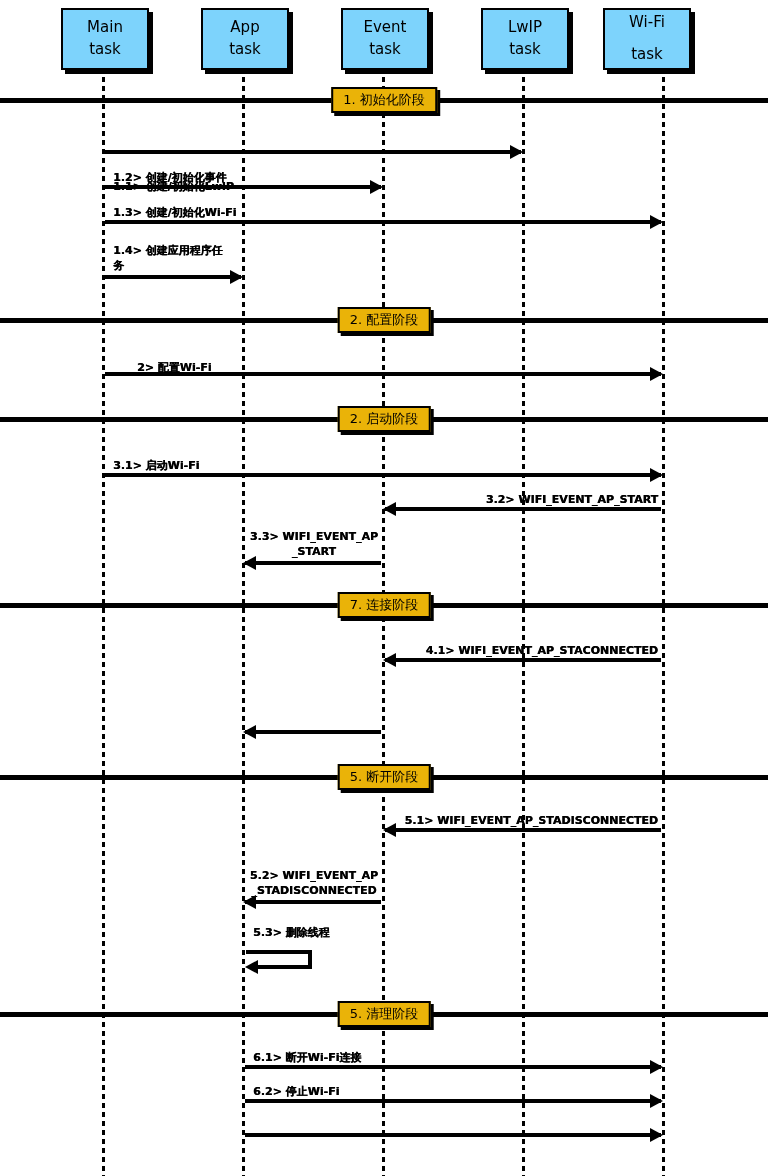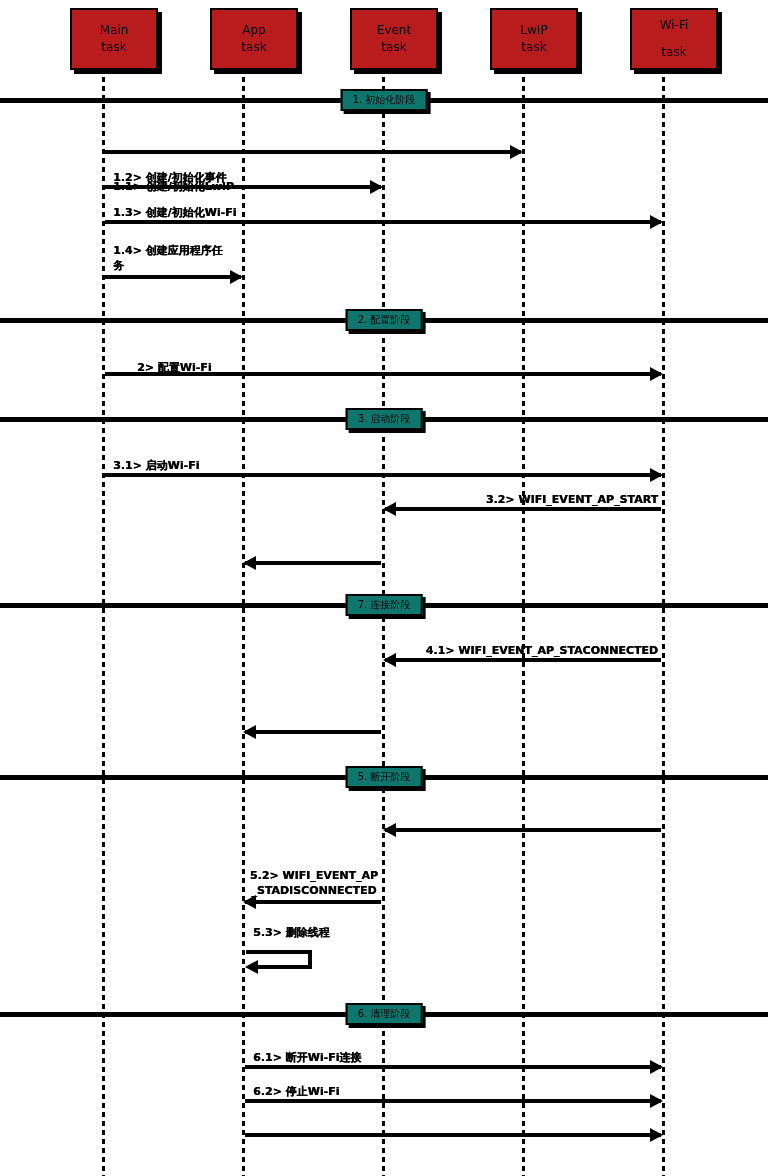--- a/index.html
+++ b/index.html
@@ -2,34 +2,34 @@
 <html><head>
 <meta charset="utf-8">
 <style>
   html,body{margin:0;padding:0;background:#ffffff;}
   #canvas{
     position:relative;width:768px;height:1176px;background:#ffffff;
     font-family:"DejaVu Sans","Liberation Sans",sans-serif;color:#000;
     overflow:hidden;
   }
   .actor{
-    position:absolute;top:8px;width:84px;height:58px;background:#b91c1c;
+    position:absolute;top:8px;width:84px;height:58px;background:#7dd3fc;
     border:2px solid #000;box-shadow:4px 4px 0 #000;
     display:flex;flex-direction:column;align-items:center;justify-content:center;
-    font-size:12px;line-height:1.45;text-align:center;z-index:6;margin-left:9px;
+    font-size:15px;line-height:1.45;text-align:center;z-index:6;
   }
   .lifeline{
     position:absolute;top:68px;bottom:0;width:3px;z-index:1;
     background:repeating-linear-gradient(to bottom,#000 0 5px,transparent 5px 9px);
   }
   .phase-bar{position:absolute;left:0;width:768px;height:5px;background:#000;z-index:2;}
   .phase-label{
     position:absolute;left:384px;transform:translate(-50%,-50%);
-    background:#0f766e;border:2px solid #000;box-shadow:3px 3px 0 #000;
-    padding:2px 10px;font-size:10px;white-space:nowrap;z-index:5;
+    background:#eab308;border:2px solid #000;box-shadow:3px 3px 0 #000;
+    padding:2px 10px;font-size:13px;white-space:nowrap;z-index:5;
   }
   .msg-line{position:absolute;height:4px;background:#000;z-index:3;}
   .msg-line.dir-right::after{
     content:"";position:absolute;right:-2px;top:-5px;width:0;height:0;
     border-left:13px solid #000;border-top:7px solid transparent;border-bottom:7px solid transparent;
   }
   .msg-line.dir-left::before{
     content:"";position:absolute;left:-2px;top:-5px;width:0;height:0;
     border-right:13px solid #000;border-top:7px solid transparent;border-bottom:7px solid transparent;
   }
@@ -67,42 +67,42 @@
     <span>task</span>
   </div>
   <div class="actor" style="left:341px;">
     <span>Event</span>
     <span>task</span>
   </div>
   <div class="actor" style="left:481px;">
     <span>LwIP</span>
     <span>task</span>
   </div>
-  <div class="actor" style="left:621px;gap:10px;">
+  <div class="actor" style="left:603px;gap:10px;">
     <span>Wi-Fi</span>
     <span>task</span>
   </div>
 
   <div class="phase-bar" style="top:98px;"></div>
   <div class="phase-label" style="top:100px;">1. 初始化阶段</div>
 
   <div class="phase-bar" style="top:318px;"></div>
   <div class="phase-label" style="top:320px;">2. 配置阶段</div>
 
   <div class="phase-bar" style="top:417px;"></div>
-  <div class="phase-label" style="top:419px;">3. 启动阶段</div>
+  <div class="phase-label" style="top:419px;">2. 启动阶段</div>
 
   <div class="phase-bar" style="top:603px;"></div>
   <div class="phase-label" style="top:605px;">7. 连接阶段</div>
 
   <div class="phase-bar" style="top:775px;"></div>
   <div class="phase-label" style="top:777px;">5. 断开阶段</div>
 
   <div class="phase-bar" style="top:1012px;"></div>
-  <div class="phase-label" style="top:1014px;">6. 清理阶段</div>
+  <div class="phase-label" style="top:1014px;">5. 清理阶段</div>
 
   <div class="msg-label" style="left:113px;top:135px;margin-top:44px;">1.1&gt; 创建/初始化LwIP</div>
   <div class="msg-line dir-right" style="left:105px;top:150px;width:416px;"></div>
 
   <div class="msg-label" style="left:113px;top:170px;">1.2&gt; 创建/初始化事件</div>
   <div class="msg-line dir-right" style="left:105px;top:185px;width:276px;"></div>
 
   <div class="msg-label" style="left:113px;top:205px;">1.3&gt; 创建/初始化Wi-Fi</div>
   <div class="msg-line dir-right" style="left:105px;top:220px;width:556px;"></div>
 
@@ -114,27 +114,32 @@
 
   <div class="msg-label" style="left:113px;top:360px;margin-left:24px;">2&gt; 配置Wi-Fi</div>
   <div class="msg-line dir-right" style="left:105px;top:372px;width:556px;"></div>
 
   <div class="msg-label" style="left:113px;top:458px;">3.1&gt; 启动Wi-Fi</div>
   <div class="msg-line dir-right" style="left:105px;top:473px;width:556px;"></div>
 
   <div class="msg-label align-right" style="right:110px;top:492px;">3.2&gt; WIFI_EVENT_AP_START</div>
   <div class="msg-line dir-left" style="left:385px;top:507px;width:276px;"></div>
 
+  <div class="msg-label align-right" style="right:390px;top:529px;">
+    <div>3.3&gt; WIFI_EVENT_AP</div>
+    <div>_START</div>
+  </div>
   <div class="msg-line dir-left" style="left:245px;top:561px;width:136px;"></div>
 
   <div class="msg-label align-right" style="right:110px;top:643px;">4.1&gt; WIFI_EVENT_AP_STACONNECTED</div>
   <div class="msg-line dir-left" style="left:385px;top:658px;width:276px;"></div>
 
   <div class="msg-line dir-left" style="left:245px;top:730px;width:136px;"></div>
 
+  <div class="msg-label align-right" style="right:110px;top:813px;">5.1&gt; WIFI_EVENT_AP_STADISCONNECTED</div>
   <div class="msg-line dir-left" style="left:385px;top:828px;width:276px;"></div>
 
   <div class="msg-label align-right" style="right:390px;top:868px;">
     <div>5.2&gt; WIFI_EVENT_AP</div>
     <div>_STADISCONNECTED</div>
   </div>
   <div class="msg-line dir-left" style="left:245px;top:900px;width:136px;"></div>
 
   <div class="msg-label" style="left:253px;top:925px;">5.3&gt; 删除线程</div>
   <div class="self-loop" style="left:246px;top:950px;width:66px;height:19px;">

